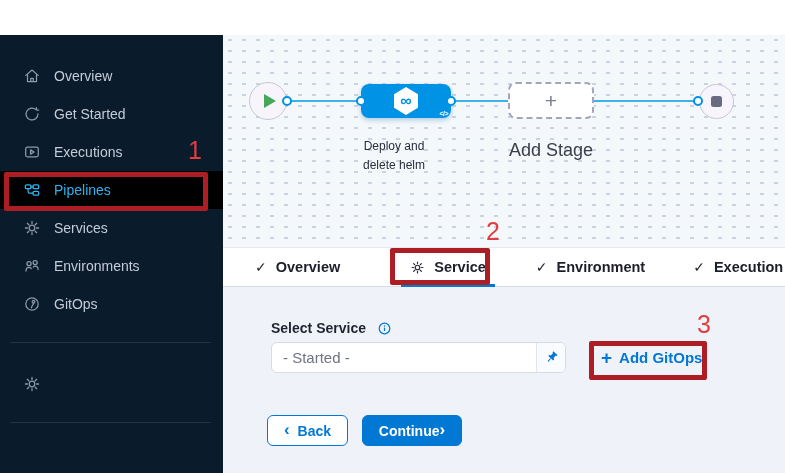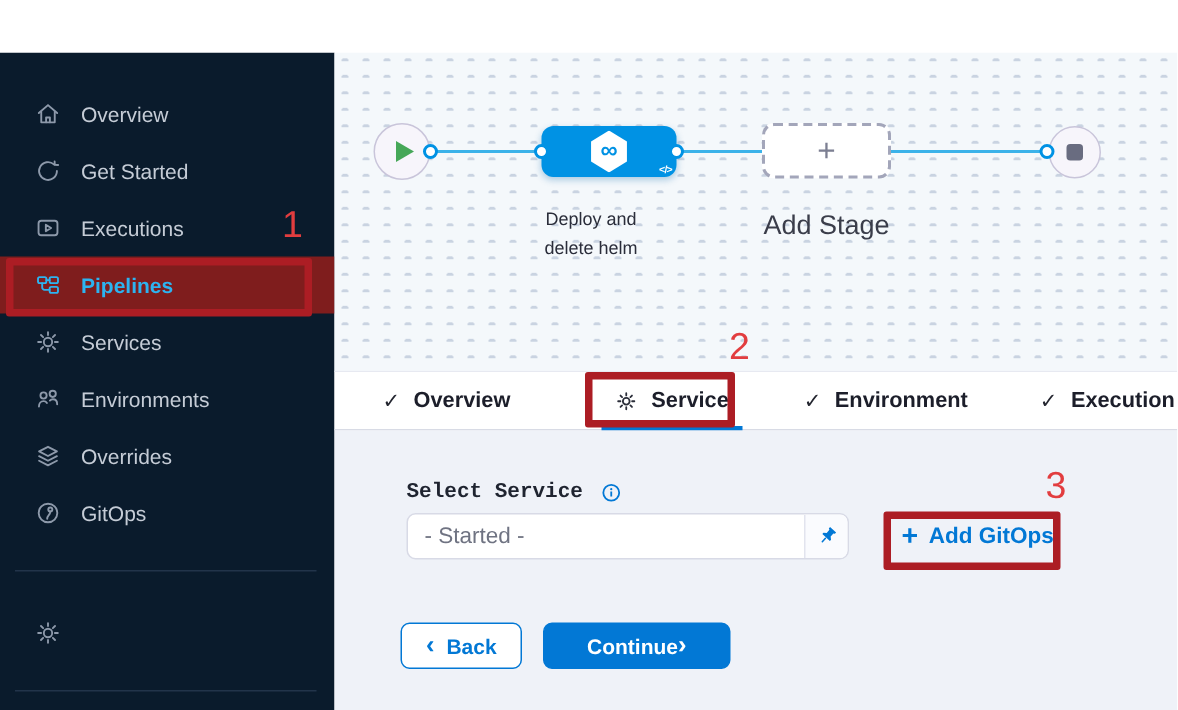--- a/index.html
+++ b/index.html
@@ -2,21 +2,21 @@
 <html><head>
 <meta charset="utf-8">
 <style>
   html,body{margin:0;padding:0;background:#fff;font-family:"Liberation Sans",sans-serif;}
   .app{position:relative;width:785px;height:473px;display:flex;overflow:hidden;background:#fff;margin-top:35px;}
 
   
   .sidebar{width:223px;min-width:223px;height:100%;background:#0a1b2c;box-sizing:border-box;padding-top:22px;}
   .nav-item{height:38px;display:flex;align-items:center;padding-left:23px;gap:13px;color:#c5ccd6;font-size:14px;cursor:pointer;}
   .nav-item .nicon{stroke:#8d99aa;}
-  .nav-item.active{background:#7f1d1d;color:#2db3f0;font-weight:700;}
+  .nav-item.active{background:#000000;color:#2db3f0;font-weight:400;}
   .nav-item.active .nicon{stroke:#2db3f0;}
   .nicon{width:18px;height:18px;fill:none;stroke-width:1.4;stroke-linecap:round;stroke-linejoin:round;flex:0 0 auto;}
   .nav-divider{border-top:1px solid #22344a;margin:19px 12px 0 10px;}
   .nav-item.footer{margin-top:22px;}
 
   
   .main{flex:1;display:flex;flex-direction:column;min-width:0;}
 
   
   .canvas{position:relative;height:212px;background-color:#f4f8fb;
@@ -42,30 +42,30 @@
   
   .tabbar{height:40px;background:#fff;border-top:1px solid #e7e9f1;border-bottom:1px solid #d8dbe5;display:flex;align-items:center;padding-left:27px;box-sizing:border-box;}
   .tab{display:flex;align-items:center;gap:9px;height:100%;font-size:14.5px;font-weight:600;color:#1c1e2a;cursor:pointer;position:relative;padding:0 5px;}
   .tab .check{font-size:14px;color:#23252f;font-weight:400;}
   .tab.t2{margin-left:60px}.tab.t3{margin-left:40px}.tab.t4{margin-left:38px}
   .tab.active::after{content:"";position:absolute;left:-4px;right:-4px;bottom:-1px;height:3px;background:#0278d5;}
   .tgear{flex:0 0 auto;}
 
   
   .form{flex:1;background:#eff2f8;position:relative;}
-  .select-label{position:absolute;left:48px;top:33px;display:flex;align-items:center;gap:12px;font-size:14px;font-weight:700;color:#1f2430;font-family:Liberation Mono, monospace;}
+  .select-label{position:absolute;left:48px;top:33px;display:flex;align-items:center;gap:12px;font-size:14px;font-weight:700;color:#1f2430;}
   .select-box{position:absolute;left:48px;top:55px;width:295px;height:31px;background:#fff;border:1px solid #d8dae6;border-radius:6px;box-sizing:border-box;display:flex;align-items:stretch;overflow:hidden;cursor:pointer;}
   .select-value{flex:1;display:flex;align-items:center;padding-left:11px;color:#6f7382;font-size:15px;}
   .pin-btn{width:28px;display:flex;align-items:center;justify-content:center;border-left:1px solid #e2e4ee;background:#fafbfe;cursor:pointer;}
   .add-service{position:absolute;left:378px;top:55px;height:31px;display:flex;align-items:center;gap:7px;color:#0278d5;font-weight:700;font-size:15px;cursor:pointer;}
   .add-service .plus{font-size:19px;font-weight:700;line-height:1;}
   .btn-row{position:absolute;left:44px;top:128px;display:flex;gap:14px;}
   .btn{height:31px;border-radius:6px;display:flex;align-items:center;justify-content:center;font-size:14px;font-weight:700;cursor:pointer;box-sizing:border-box;}
   .btn-back{width:81px;background:#fff;border:1.5px solid #0278d5;color:#0278d5;gap:8px;}
-  .btn-continue{width:125px;background:#0278d5;border:1.5px solid #0278d5;color:#fff;}
+  .btn-continue{width:100px;background:#0278d5;border:1.5px solid #0278d5;color:#fff;}
   .chev{font-size:17px;font-weight:700;line-height:1;margin-top:-2px;}
 
   
   .ann-box{position:absolute;border:5px solid #ac1d24;border-radius:2px;box-sizing:border-box;z-index:10;pointer-events:none;}
   .ann-num{position:absolute;color:#e23d3f;font-size:25px;line-height:1;z-index:10;pointer-events:none;}
   .b1{left:4px;top:137px;width:204px;height:39px}
   .n1{left:188px;top:103px}
   .b2{left:390px;top:213px;width:100px;height:37px}
   .n2{left:486px;top:184px}
   .b3{left:589px;top:306px;width:118px;height:39px}
@@ -118,27 +118,20 @@
     <div class="nav-item">
       <svg class="nicon" viewBox="0 0 20 20">
           <circle cx="6.7" cy="7.4" r="2.3"></circle>
           <circle cx="13.5" cy="6.2" r="2.3"></circle>
           <path d="M3.3 15.6c0-2.5 1.5-4 3.4-4 1.1 0 2 .5 2.5 1.3M16.8 13.9c0-2.3-1.4-3.7-3.2-3.7-.9 0-1.7.4-2.2 1"></path>
         </svg>
       <span class="nav-label">Environments</span>
     </div>
     <div class="nav-item">
       <svg class="nicon" viewBox="0 0 20 20">
-          <path d="M10 3.2l6.6 3.4L10 10 3.4 6.6z"></path>
-          <path d="M3.4 10.1 10 13.5l6.6-3.4M3.4 13.5 10 16.9l6.6-3.4"></path>
-        </svg>
-      <span class="nav-label">Overrides</span>
-    </div>
-    <div class="nav-item">
-      <svg class="nicon" viewBox="0 0 20 20">
           <circle cx="10" cy="10" r="6.9"></circle>
           <circle cx="11.7" cy="7.4" r="1.5"></circle>
           <path d="M11.7 8.9c0 2.6-2.3 2.7-2.3 5.4"></path>
         </svg>
       <span class="nav-label">GitOps</span>
     </div>
     <div class="nav-divider"></div>
     <div class="nav-item footer">
       <svg class="nicon" viewBox="0 0 20 20">
           <circle cx="10" cy="10" r="3.1"></circle>

